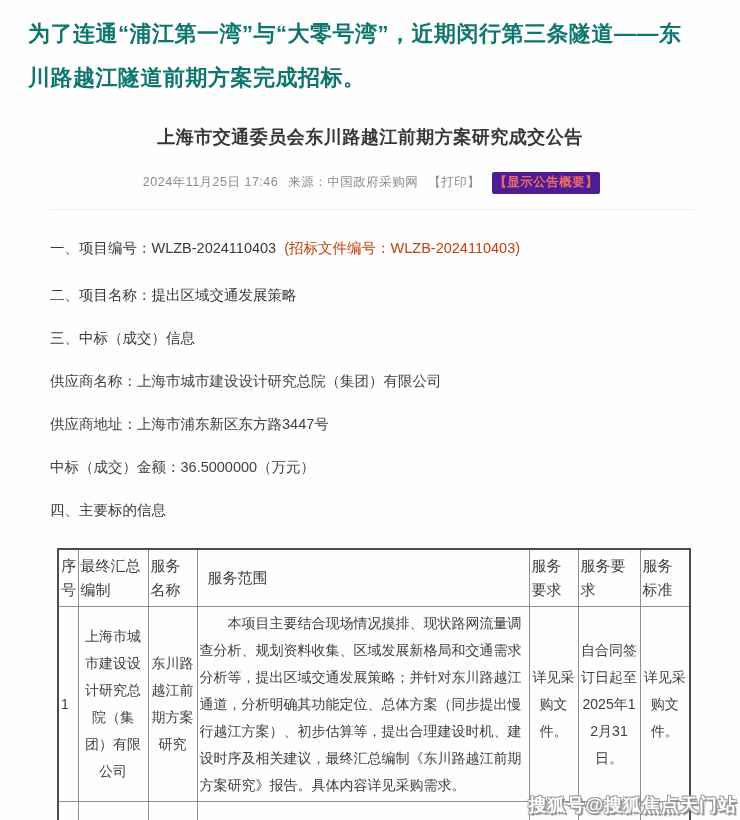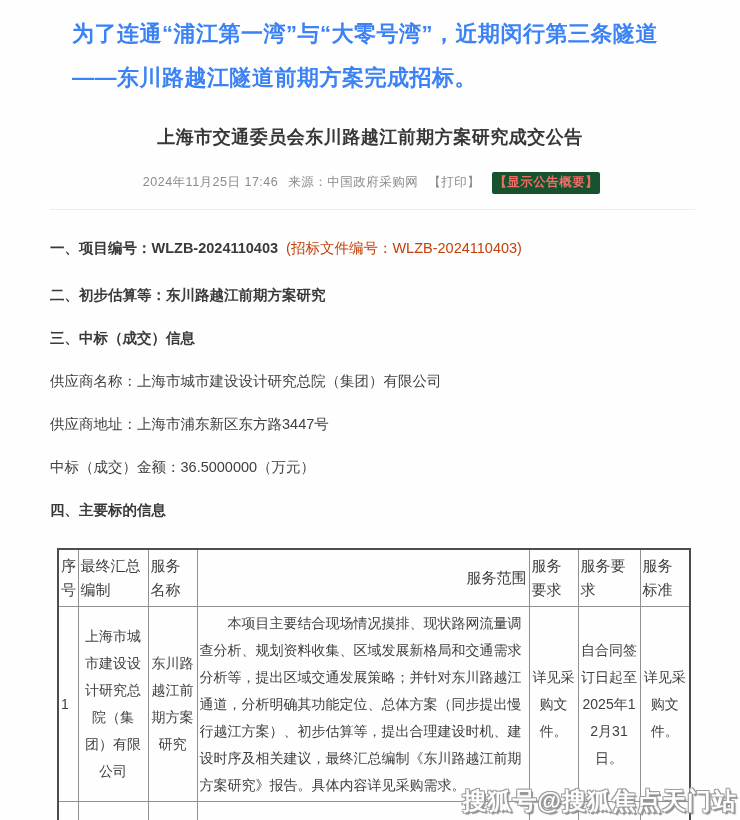--- a/index.html
+++ b/index.html
@@ -8,25 +8,25 @@
     height: 820px;
     background: #fefefe;
     position: relative;
     overflow: hidden;
     font-family: "Liberation Sans", "DejaVu Sans", sans-serif;
     color: #3e3e3e;
   }
 
   
   .intro {
-    padding: 12px 46px 0 72px;
+    padding: 12px 46px 0 28px;
     font-size: 22px;
     line-height: 44px;
     font-weight: 600;
-    color: #3b82f6;
+    color: #0f766e;
     letter-spacing: 0.5px;
   }
 
   
   .doc-title {
     margin-top: 25px;
     text-align: center;
     font-size: 18px;
     font-weight: 700;
     color: #373737;
@@ -58,21 +58,21 @@
   }
 
   
   .sections {
     padding: 0 50px;
     font-size: 14.5px;
     color: #3f3f3f;
   }
   .section-line { margin-top: 23px; line-height: 20px; }
   .section-line.first { margin-top: 28px; }
-  .bold { font-weight: 700; color: #3a3a3a; }
+  .bold { font-weight: 400; color: #3a3a3a; }
   .note { font-weight: 400; color: #c2410c; margin-left: 4px; }
   .gap-lg { margin-top: 27px; }
 
   
   .info-table {
     border-collapse: collapse;
     table-layout: fixed;
     width: 628px;
     margin: 28px 0 0 57px;
     border: 2px solid #4d4d4d;
@@ -84,39 +84,39 @@
     word-break: break-all;
     font-weight: 400;
     padding: 2px;
   }
   .info-table th {
     font-size: 15px;
     line-height: 24px;
     text-align: left;
     height: 52px;
   }
-  .info-table th.scope-h { padding-left: 10px; text-align: right; }
+  .info-table th.scope-h { padding-left: 10px; }
   .row-main td { height: 190px; font-size: 14px; }
   .cell-seq { text-align: left; padding-left: 3px; }
   .cell-center { text-align: center; line-height: 27px; }
   .cell-scope {
     text-align: left;
     padding: 6px 10px;
     text-indent: 2em;
     line-height: 27px;
     font-size: 14px;
   }
   .row-empty td { height: 30px; }
 
   
   .watermark {
     position: absolute;
     right: 3px;
     bottom: 3px;
-    font-size: 24px;
+    font-size: 18px;
     font-weight: 700;
     letter-spacing: 1px;
     color: #ffffff;
     text-shadow:
       -1px -1px 0 #9b9b9b, 1px -1px 0 #9b9b9b,
       -1px 1px 0 #9b9b9b, 1px 1px 0 #9b9b9b,
       2px 2px 1px #8a8a8a;
     white-space: nowrap;
   }
 </style>
@@ -124,31 +124,31 @@
 <body>
 
 <div class="intro">为了连通“浦江第一湾”与“大零号湾”，近期闵行第三条隧道——东川路越江隧道前期方案完成招标。</div>
 
 <div class="doc-title">上海市交通委员会东川路越江前期方案研究成交公告</div>
 
 <div class="meta">
   <span class="piece">2024年11月25日 17:46</span>
   <span class="piece">来源：中国政府采购网</span>
   <span class="piece">【打印】</span>
-  <span class="badge" id="summary-badge" style="background: #14532d; color: rgb(238, 109, 102);">【显示公告概要】</span>
+  <span class="badge" id="summary-badge" style="background: #4c1d95; color: rgb(238, 109, 102);">【显示公告概要】</span>
 </div>
 
 <hr class="divider">
 
 <div class="sections">
   <div class="section-line first">
     <span class="bold">一、项目编号：WLZB-2024110403</span>
     <span class="note">(招标文件编号：WLZB-2024110403)</span>
   </div>
-  <div class="section-line gap-lg bold">二、初步估算等：东川路越江前期方案研究</div>
+  <div class="section-line gap-lg bold">二、项目名称：提出区域交通发展策略</div>
   <div class="section-line bold">三、中标（成交）信息</div>
   <div class="section-line">供应商名称：上海市城市建设设计研究总院（集团）有限公司</div>
   <div class="section-line">供应商地址：上海市浦东新区东方路3447号</div>
   <div class="section-line">中标（成交）金额：36.5000000（万元）</div>
   <div class="section-line bold">四、主要标的信息</div>
 </div>
 
 <table class="info-table">
   <colgroup>
     <col style="width:20px">

